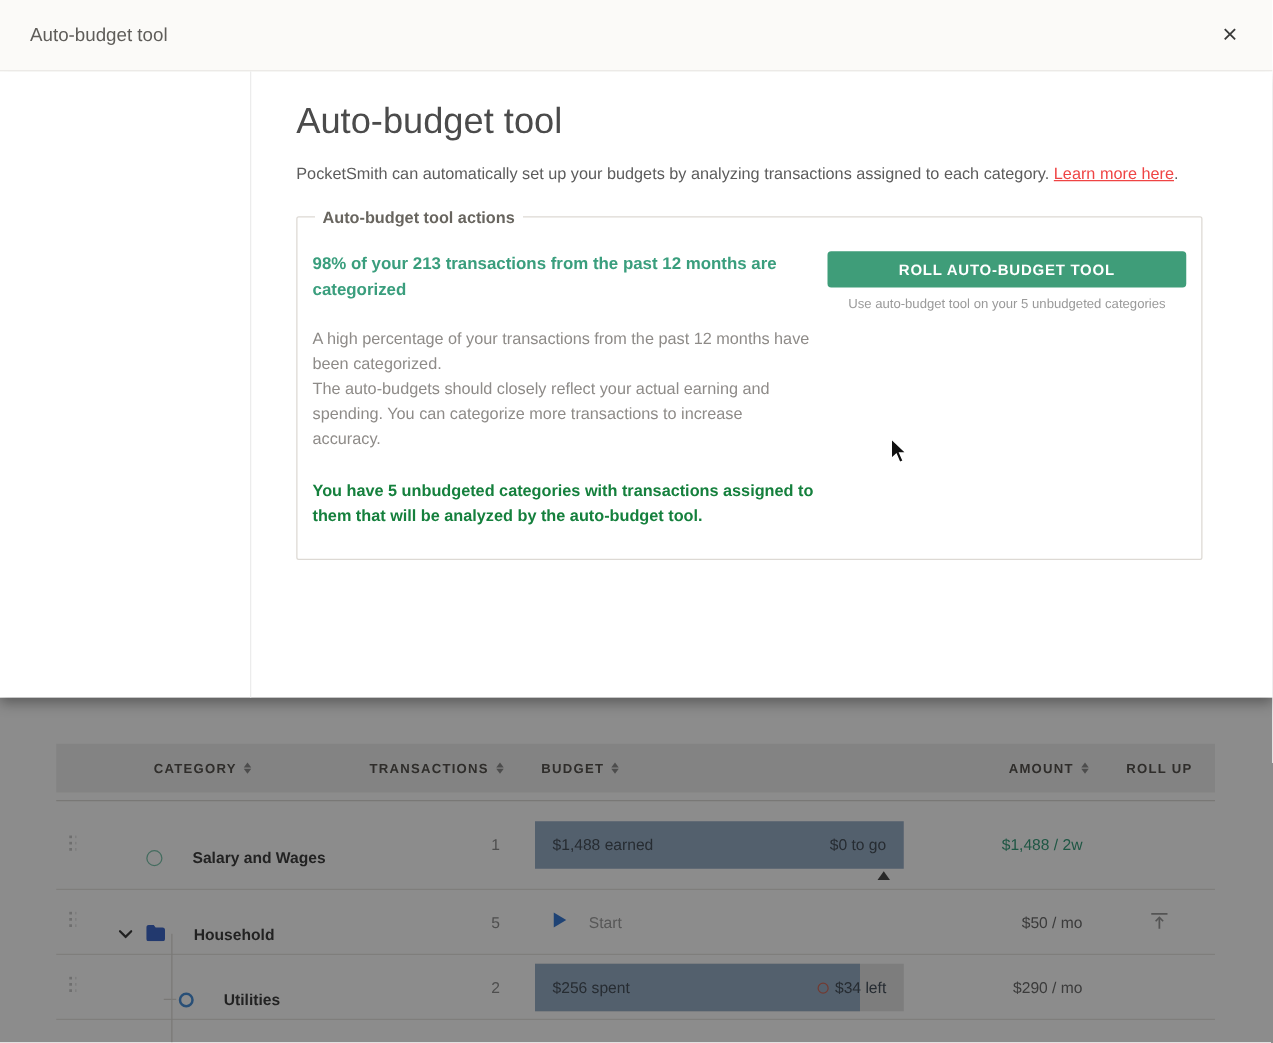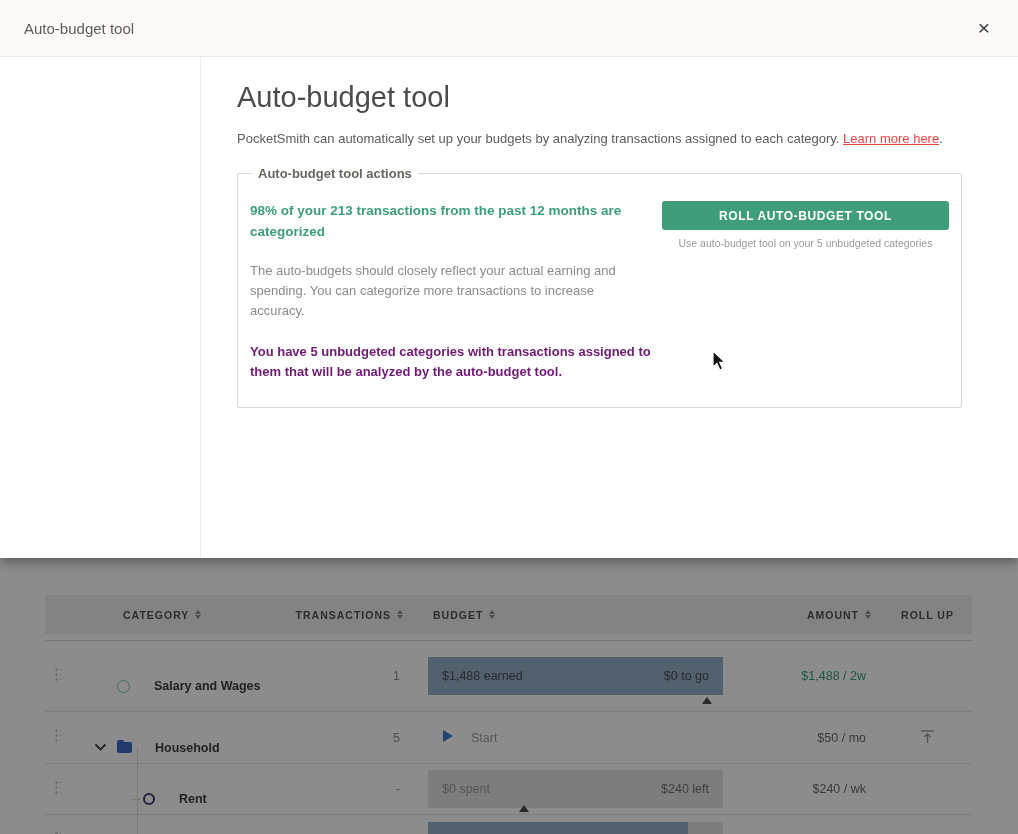--- a/index.html
+++ b/index.html
@@ -89,21 +89,21 @@
 
   fieldset.actions { margin-top:20px; border:1px solid #ddd9d4; border-radius:2px;
                      padding:20px 12px 24px 12px; }
   fieldset.actions legend { font-size:13px; font-weight:600; color:#68655f; padding:0 6px; margin-left:2px; }
   .actions-grid { display:flex; }
   .actions-left { width:402px; }
   .actions-right { margin-left:auto; width:287px; }
   .highlight { font-size:13.5px; font-weight:bold; color:#3a9e7d; line-height:1.55; }
   .para { margin-top:18px; font-size:13px; color:#8e8b88; line-height:1.55; }
   .para + .para { margin-top:0; }
-  .para-bold { margin-top:21px; font-size:13px; font-weight:bold; color:#701a75; line-height:1.55; }
+  .para-bold { margin-top:21px; font-size:13px; font-weight:bold; color:#15803d; line-height:1.55; }
   .start-btn { display:block; width:287px; height:29px; background:#3f9d79; border:none; border-radius:3px;
                color:#fff; font-family:"Liberation Sans",sans-serif; font-size:12px; font-weight:bold;
                letter-spacing:0.6px; cursor:pointer; }
   .btn-caption { margin-top:7px; font-size:10.5px; color:#9a9a9a; text-align:center; }
 
   .cursor { position:absolute; left:712px; top:350px; z-index:20; }
 </style>
 </head>
 <body>
 
@@ -191,38 +191,20 @@
           <span>
             <svg width="15" height="15" viewBox="0 0 15 15">
                 <line x1="1" y1="2" x2="14" y2="2" stroke="#9a9a9a" stroke-width="1.4"></line>
                 <line x1="7.5" y1="5.5" x2="7.5" y2="14" stroke="#9a9a9a" stroke-width="1.4"></line>
                 <polyline points="4.5,8 7.5,5 10.5,8" fill="none" stroke="#9a9a9a" stroke-width="1.4"></polyline>
               </svg>
           </span>
         </div>
       </div>
 
-      <div class="row r3">
-        <div><span class="grip"></span></div>
-        <div class="cat-cell">
-          <span class="tree-stub"></span>
-          <span class="ring ring-navy"></span>
-          <span class="name">Rent</span>
-        </div>
-        <div class="trans-cell">-</div>
-        <div class="budget-cell">
-          <div class="bar">
-            <span class="bar-txt-grey-l">$0 spent</span>
-            <span class="bar-txt-grey-r">$240 left</span>
-            <i class="marker m-r3"></i>
-          </div>
-        </div>
-        <div class="amount-cell">$240 / wk</div>
-        <div class="rollup-cell"></div>
-      </div>
 
       <div class="row r4">
         <div><span class="grip"></span></div>
         <div class="cat-cell">
           <span class="tree-stub"></span>
           <span class="ring ring-blue"></span>
           <span class="name">Utilities</span>
         </div>
         <div class="trans-cell">2</div>
         <div class="budget-cell">
@@ -251,20 +233,21 @@
     <div class="modal-content">
       <h1 class="modal-h1">Auto-budget tool</h1>
       <p class="modal-intro"><span>PocketSmith can automatically set up your budgets by analyzing transactions assigned to each category.</span>
         <a>Learn more here</a><span>.</span></p>
 
       <fieldset class="actions">
         <legend>Auto-budget tool actions</legend>
         <div class="actions-grid">
           <div class="actions-left">
             <p class="highlight">98% of your 213 transactions from the past 12 months are categorized</p>
+            <p class="para">A high percentage of your transactions from the past 12 months have been categorized.</p>
             <p class="para">The auto-budgets should closely reflect your actual earning and spending. You can categorize more transactions to increase accuracy.</p>
             <p class="para-bold">You have 5 unbudgeted categories with transactions assigned to them that will be analyzed by the auto-budget tool.</p>
           </div>
           <div class="actions-right">
             <button class="start-btn">ROLL AUTO-BUDGET TOOL</button>
             <div class="btn-caption">Use auto-budget tool on your 5 unbudgeted categories</div>
           </div>
         </div>
       </fieldset>
     </div>

